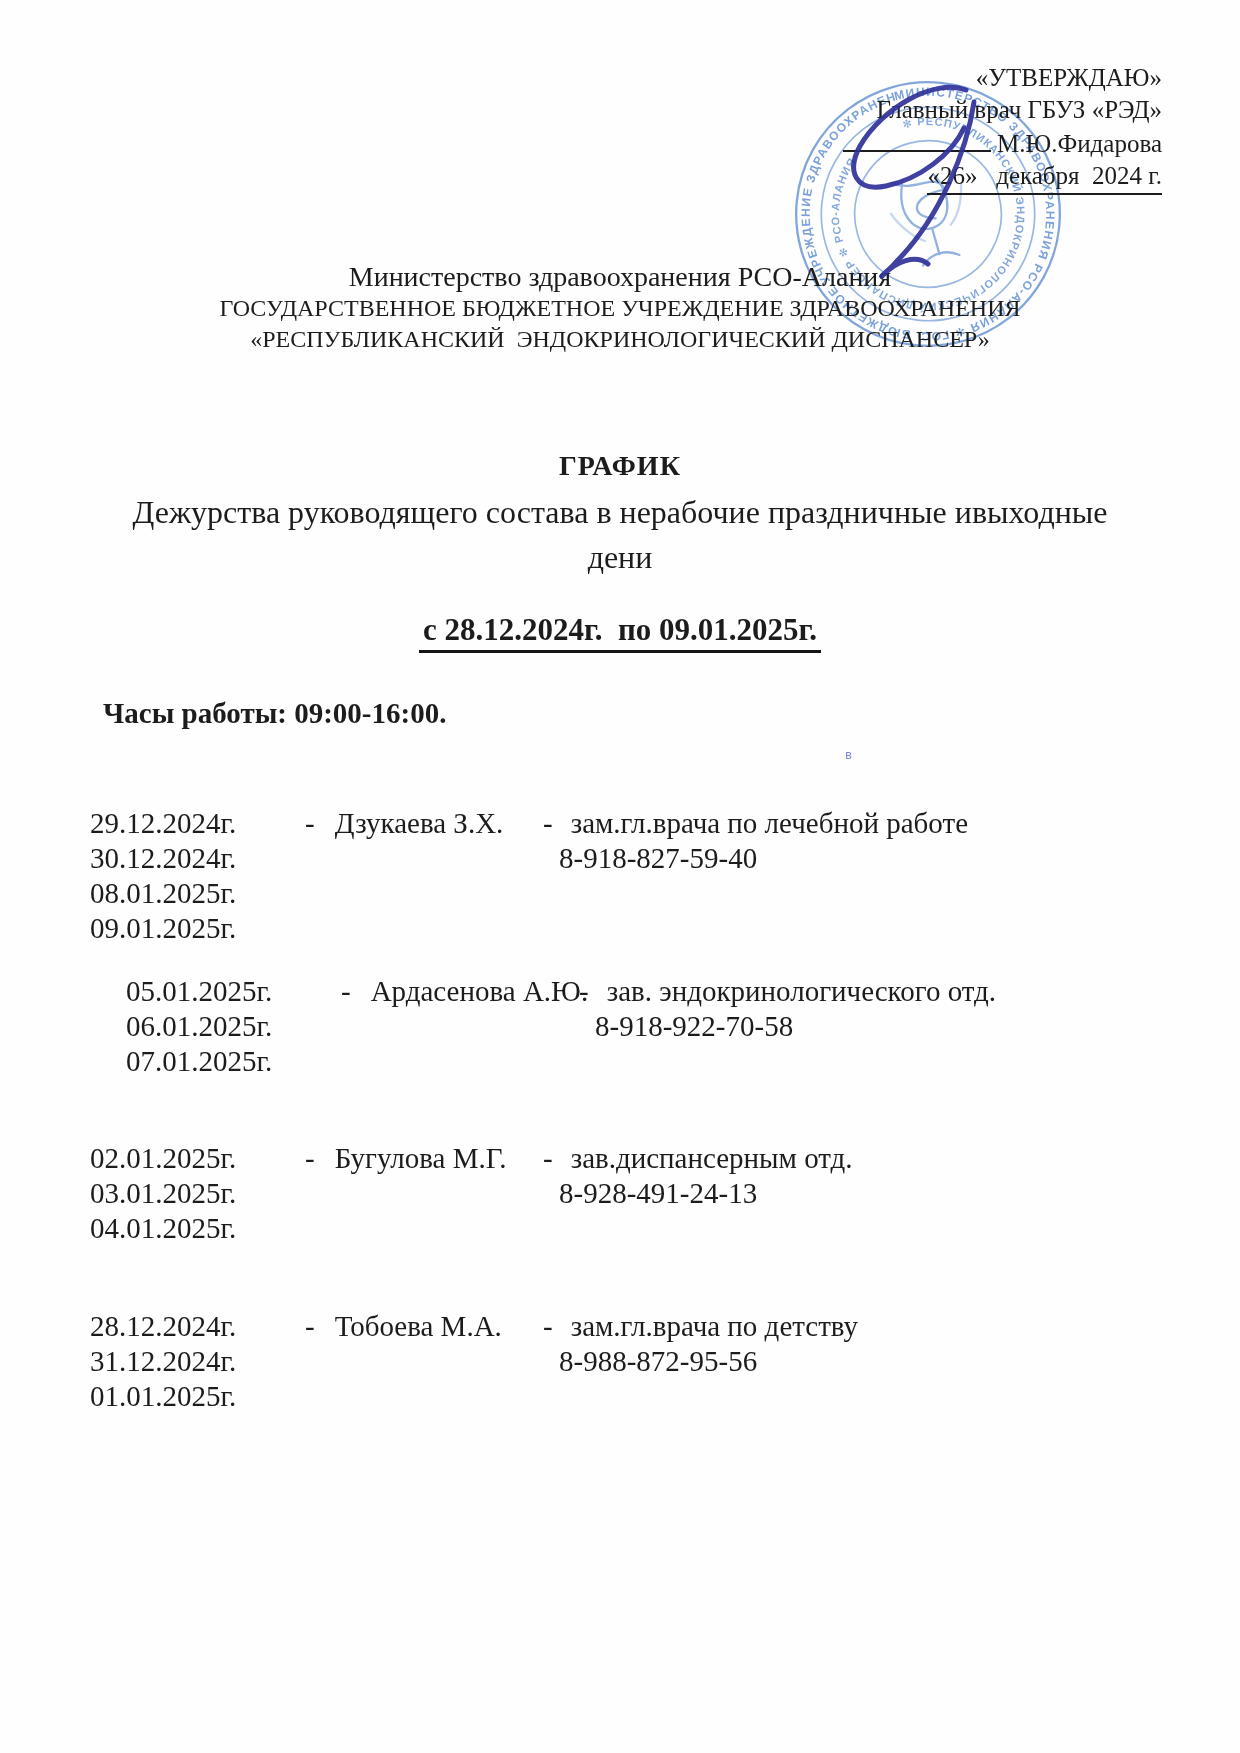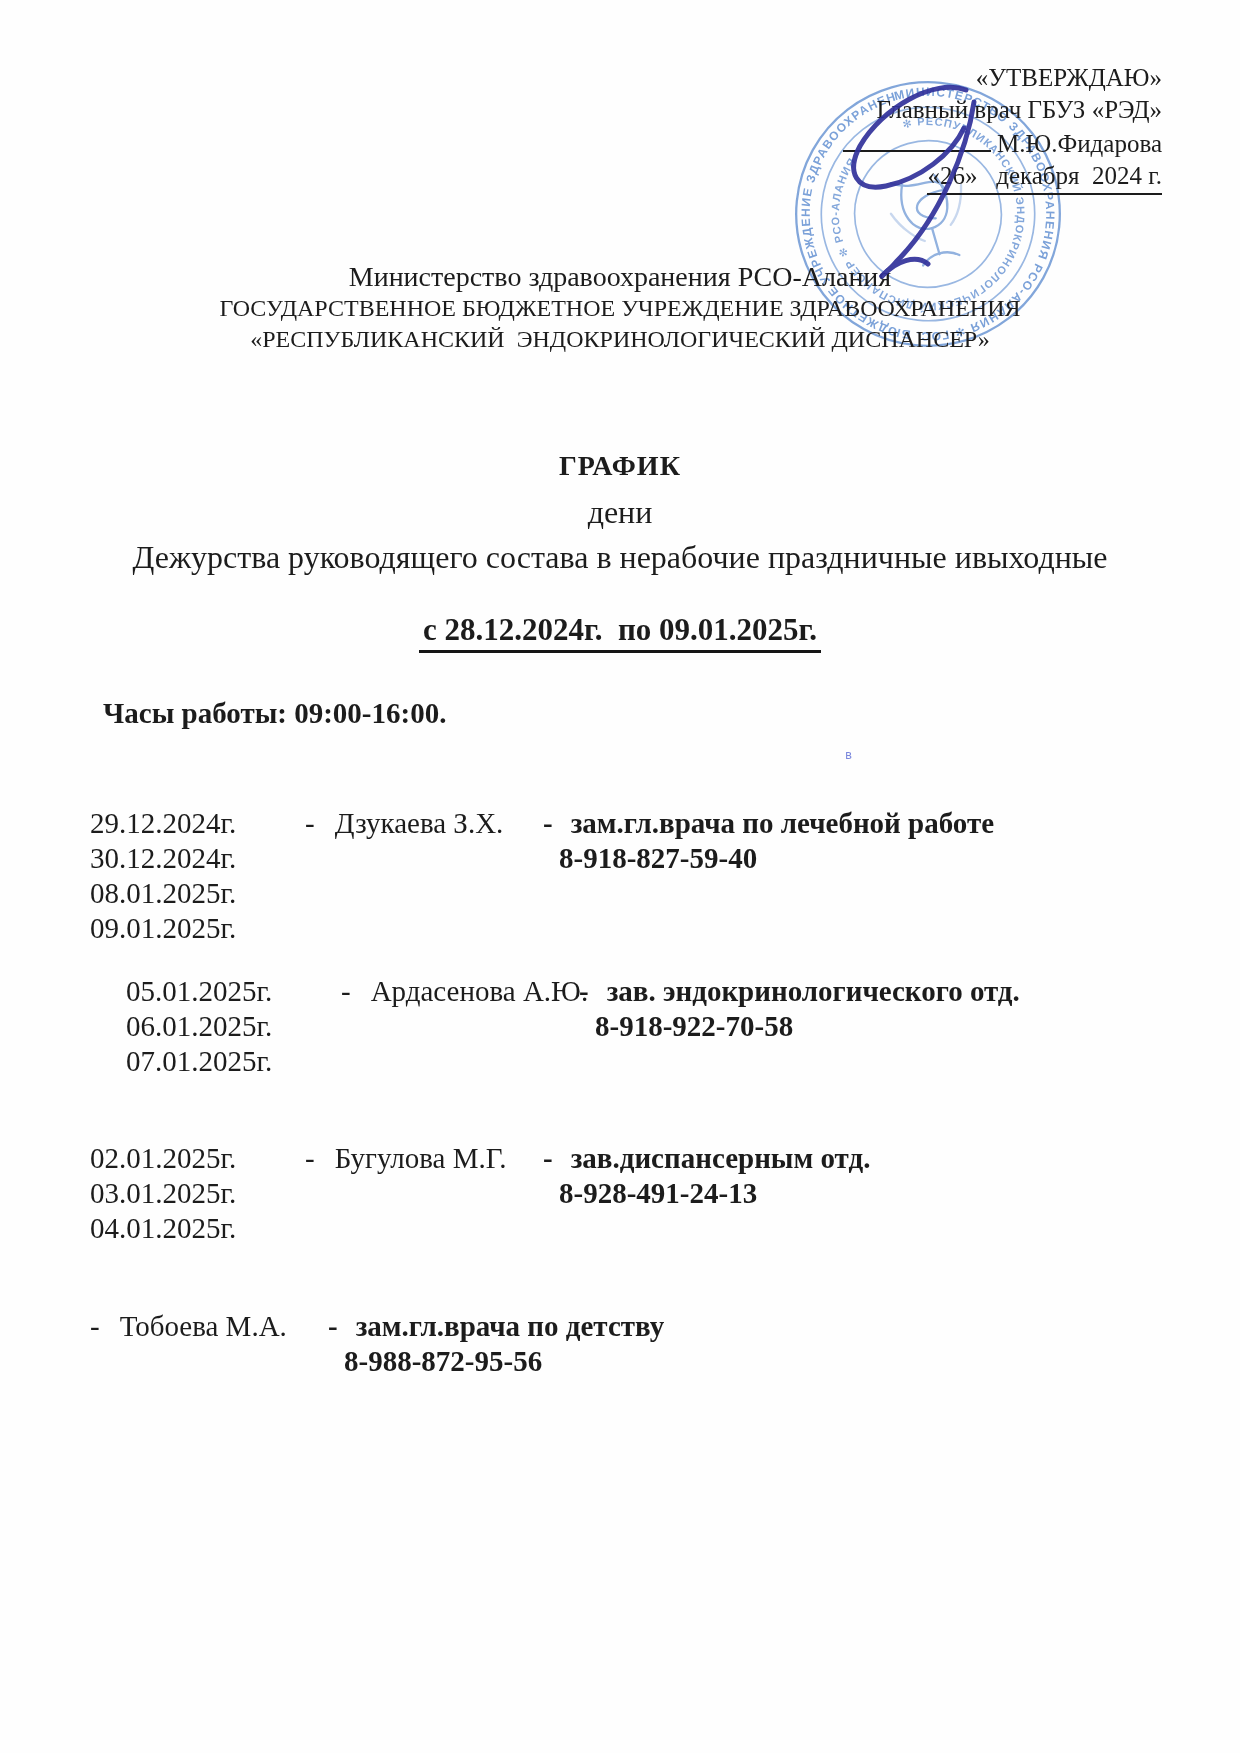--- a/index.html
+++ b/index.html
@@ -55,21 +55,21 @@
 
   
   .entry{position:absolute;left:90px;display:flex;align-items:flex-start;font-size:29px;line-height:35px;}
   .entry-1{top:806px;}
   .entry-2{top:974px;margin-left:36px;}
   .entry-3{top:1141px;}
   .entry-4{top:1309px;}
   .dates{width:215px;}
   .namecell{width:238px;white-space:nowrap;}
   .namecell .dash{display:inline-block;margin-right:20px;}
-  .rolecell{white-space:nowrap;font-weight:bold;}
+  .rolecell{white-space:nowrap;}
   .roleline .dash{display:inline-block;margin-right:18px;}
   .phoneline{padding-left:16px;}
 </style>
 </head>
 <body>
 
 <div class="page">
 
   <svg class="stamp" viewBox="0 0 260 260">
     <defs>
@@ -118,22 +118,22 @@
   </div>
 
   <div class="org-header">
     <div class="org-line-1">Министерство здравоохранения РСО-Алания</div>
     <div class="org-line-2">ГОСУДАРСТВЕННОЕ БЮДЖЕТНОЕ УЧРЕЖДЕНИЕ ЗДРАВООХРАНЕНИЯ</div>
     <div class="org-line-3">«РЕСПУБЛИКАНСКИЙ&nbsp; ЭНДОКРИНОЛОГИЧЕСКИЙ ДИСПАНСЕР»</div>
   </div>
 
   <div class="doc-title">ГРАФИК</div>
   <div class="doc-subtitle">
+    <div>Дежурства руководящего состава в нерабочие праздничные ивыходные</div>
     <div>дени</div>
-    <div>Дежурства руководящего состава в нерабочие праздничные ивыходные</div>
   </div>
   <div class="doc-period-wrap">
     <span class="doc-period">с 28.12.2024г.&nbsp; по 09.01.2025г.</span>
   </div>
 
   <div class="work-hours">Часы работы: 09:00-16:00.</div>
 
   <div class="stray-mark">в</div>
 
   <div class="entry entry-1">
@@ -182,20 +182,25 @@
     </div>
     <div class="rolecell">
       <div class="roleline">
         <span class="dash">-</span><span>зав.диспансерным отд.</span>
       </div>
       <div class="phoneline">8-928-491-24-13</div>
     </div>
   </div>
 
   <div class="entry entry-4">
+    <div class="dates">
+      <div>28.12.2024г.</div>
+      <div>31.12.2024г.</div>
+      <div>01.01.2025г.</div>
+    </div>
     <div class="namecell">
       <span class="dash">-</span><span>Тобоева М.А.</span>
     </div>
     <div class="rolecell">
       <div class="roleline">
         <span class="dash">-</span><span>зам.гл.врача по детству</span>
       </div>
       <div class="phoneline">8-988-872-95-56</div>
     </div>
   </div>

